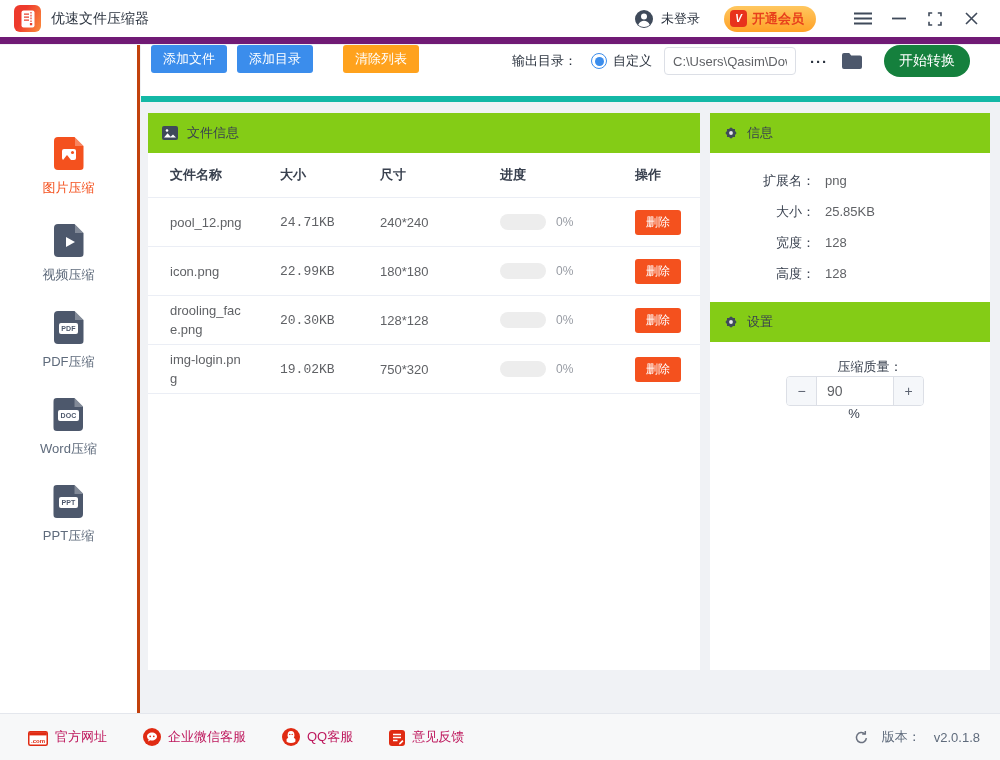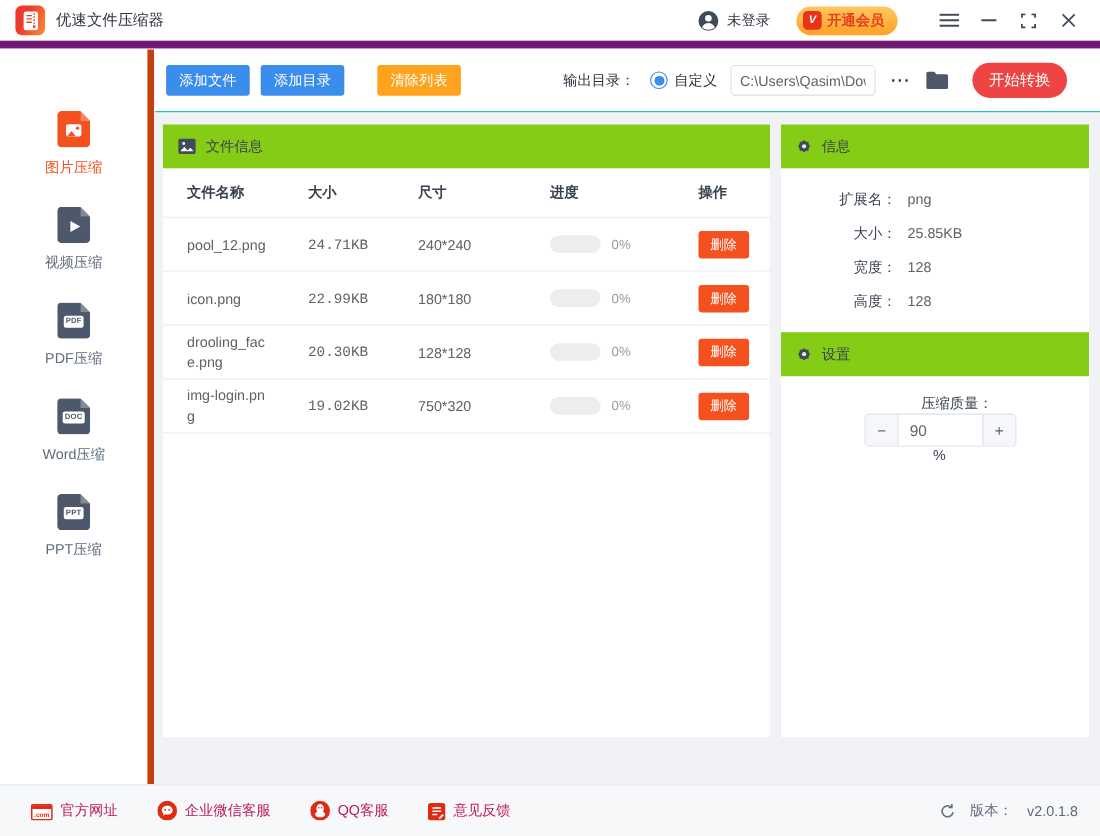--- a/index.html
+++ b/index.html
@@ -17,40 +17,40 @@
   .tb-right{margin-left:auto;display:flex;align-items:center;}
   .login{display:flex;align-items:center;gap:7px;font-size:13px;color:#2b333f;margin-right:24px;cursor:pointer;}
   .vip-pill{display:flex;align-items:center;gap:5px;background:linear-gradient(180deg,#ffc75f,#ffa126);
     border-radius:14px;height:26px;padding:0 12px 0 6px;margin-right:26px;cursor:pointer;border:none;font-family:inherit;}
   .vip-badge{width:17px;height:17px;background:#e8321c;border-radius:4px;color:#fff;font-size:10px;
     font-weight:bold;font-style:italic;display:flex;align-items:center;justify-content:center;}
   .vip-text{color:#e8401c;font-size:13px;font-weight:bold;}
   .win-btn{width:30px;height:28px;display:flex;align-items:center;justify-content:center;background:none;border:none;
     margin-left:6px;cursor:pointer;}
   
-  .toolbar{position:absolute;top:45px;left:141px;right:0;height:57px;background:#fff;border-bottom:1px solid #14b8a6;
-    display:flex;align-items:center;box-sizing:border-box;padding:0 30px 0 10px;}
+  .toolbar{position:absolute;top:45px;left:141px;right:0;height:57px;background:#fff;border-bottom:6px solid #14b8a6;
+    display:flex;align-items:flex-start;box-sizing:border-box;padding:0 30px 0 10px;}
   .btn{border:none;border-radius:3px;color:#fff;font-size:13px;height:28px;padding:0 12px;cursor:pointer;font-family:inherit;}
   .btn-blue{background:#3b8dec;margin-right:10px;}
   .btn-orange{background:#ffa21d;margin-left:20px;}
   .out-group{margin-left:auto;display:flex;align-items:center;}
   .out-label,.custom-label{font-size:13px;color:#2b333f;}
   .radio{width:14px;height:14px;border:1.5px solid #3b8dec;border-radius:50%;position:relative;margin:0 6px 0 14px;cursor:pointer;flex:none;}
   .radio::after{content:"";position:absolute;inset:2.5px;background:#3b8dec;border-radius:50%;}
   .custom-label{margin-right:12px;}
   .path-input{width:132px;height:28px;border:1px solid #dcdfe6;border-radius:4px;padding:0 8px;font-size:13px;
     color:#606266;font-family:inherit;outline:none;background:#fff;box-sizing:border-box;}
   .more-btn{font-size:15px;color:#2b333f;font-weight:bold;background:none;border:none;margin:0 8px 0 8px;
     letter-spacing:1px;cursor:pointer;font-family:inherit;}
   .folder-btn{background:none;border:none;margin-right:22px;display:flex;cursor:pointer;padding:0;}
-  .start-btn{background:#ef4444;color:#fff;font-size:14px;border:none;border-radius:16px;height:32px;padding:0 15px;
+  .start-btn{background:#15803d;color:#fff;font-size:14px;border:none;border-radius:16px;height:32px;padding:0 15px;
     cursor:pointer;font-family:inherit;}
   
-  .sidebar{position:absolute;top:45px;left:0;width:140px;bottom:47px;background:#fff;border-right:6px solid #c2410c;
-    display:flex;flex-direction:column;align-items:center;padding-top:56px;box-sizing:border-box;}
+  .sidebar{position:absolute;top:45px;left:0;width:140px;bottom:47px;background:#fff;border-right:3px solid #c2410c;
+    display:flex;flex-direction:column;align-items:center;padding-top:92px;box-sizing:border-box;}
   .side-item{display:flex;flex-direction:column;align-items:center;margin-bottom:27px;cursor:pointer;}
   .doc-icon{position:relative;width:30px;height:33px;background:#4d586c;border-radius:4px;
     clip-path:polygon(0 0,calc(100% - 9px) 0,100% 9px,100% 100%,0 100%);
     display:flex;align-items:center;justify-content:center;padding-top:2px;box-sizing:border-box;}
   .doc-icon::before{content:"";position:absolute;top:0;right:0;width:9px;height:9px;
     background:rgba(255,255,255,.3);clip-path:polygon(0 0,100% 100%,0 100%);}
   .glyph-image,.glyph-video,.glyph-text{display:none;}
   .glyph-image{width:14px;height:11px;background:#fff;border-radius:2px;position:relative;overflow:hidden;}
   .glyph-image::before{content:"";position:absolute;right:2px;top:2px;width:3px;height:3px;border-radius:50%;background:#f4511e;}
   .glyph-image::after{content:"";position:absolute;left:1px;bottom:0;width:0;height:0;

